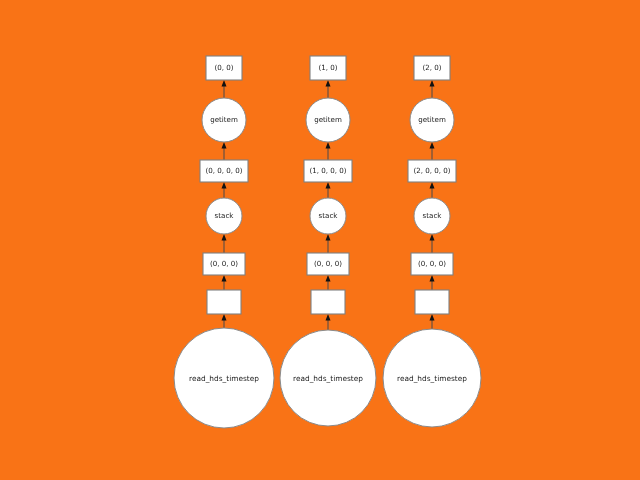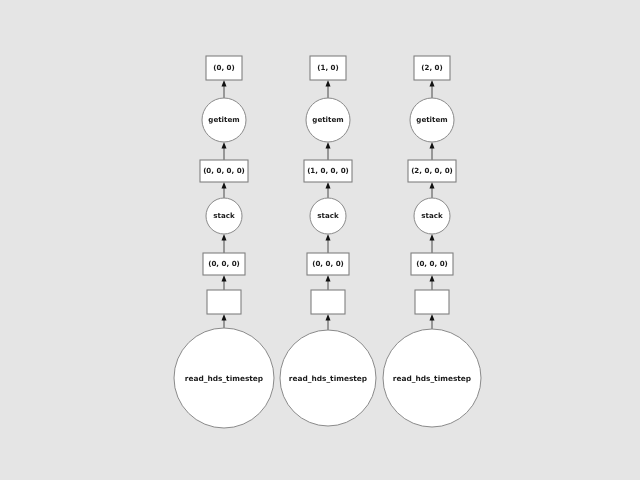--- a/index.html
+++ b/index.html
@@ -7,23 +7,22 @@
     padding: 0;
     background: #ffffff;
   }
   body {
     font-family: "DejaVu Sans", sans-serif;
   }
   #canvas {
     position: relative;
     width: 640px;
     height: 480px;
-    background: #e5e5e5;
+    background: #f97316;
     overflow: hidden;
-    font-weight: bold;
   }
   #graph-svg {
     position: absolute;
     left: 0;
     top: 0;
     width: 640px;
     height: 480px;
   }
   .node-box {
     fill: #ffffff;

